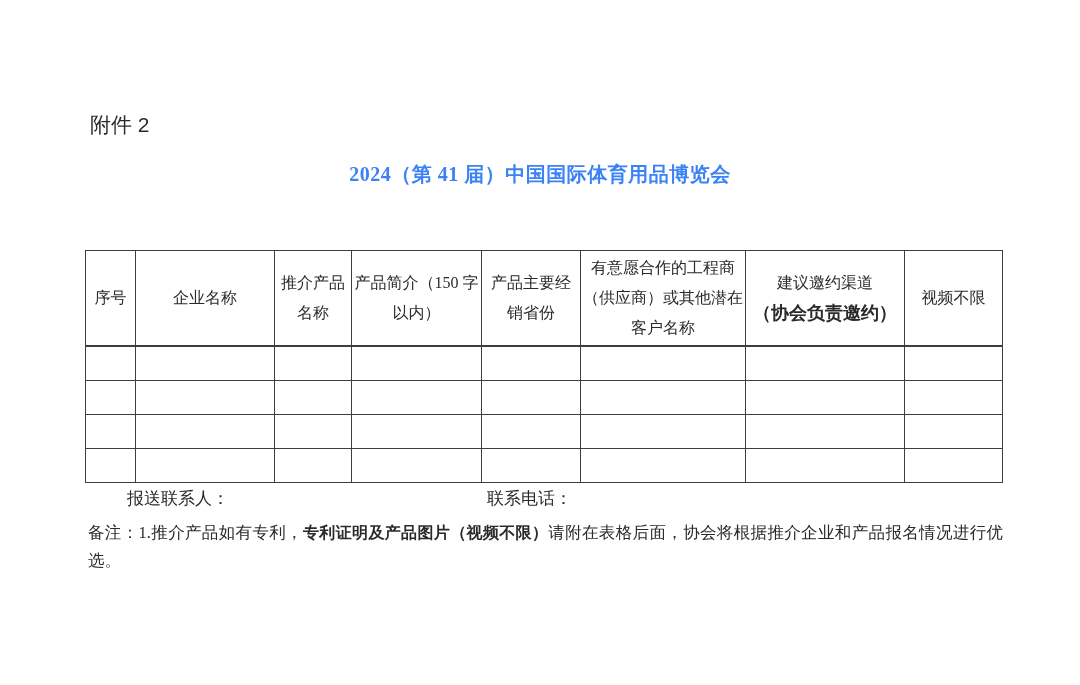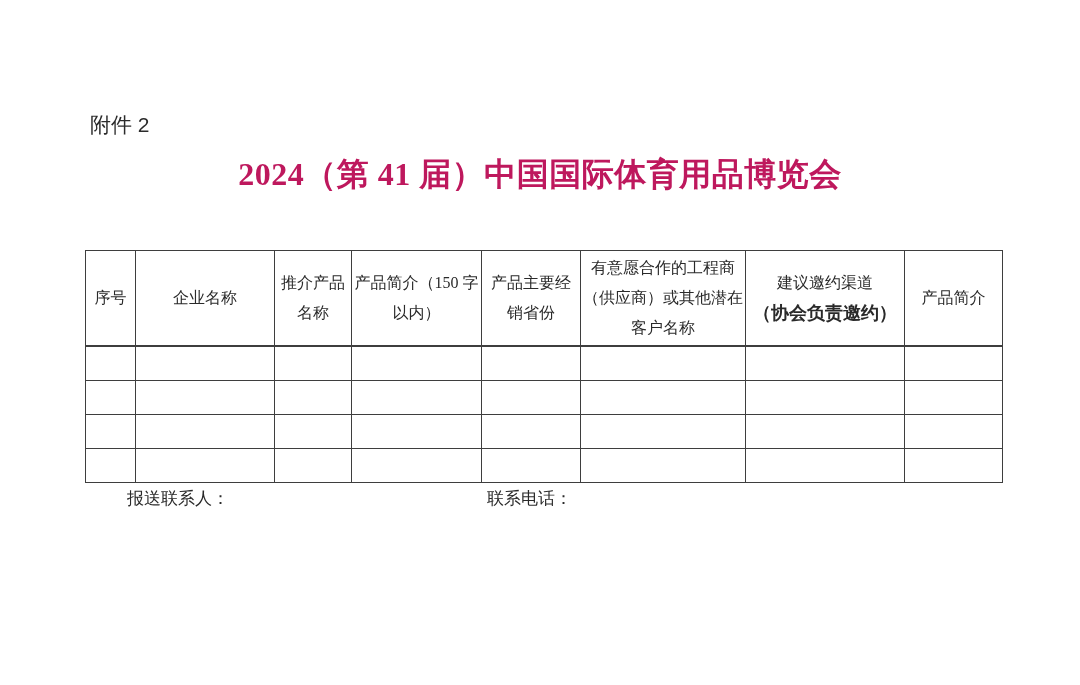--- a/index.html
+++ b/index.html
@@ -20,23 +20,23 @@
     font-size: 21px;
     color: #2b2b2b;
   }
 
   .doc-title {
     position: absolute;
     left: 0; top: 156px;
     width: 1080px;
     text-align: center;
     font-weight: bold;
-    font-size: 32px;
+    font-size: 20px;
     line-height: 37px;
-    color: #be185d;
+    color: #3b82f6;
     letter-spacing: 0.5px;
   }
 
   .table-wrap { position: absolute; left: 85px; top: 250px; }
   table.form-table {
     border-collapse: collapse;
     table-layout: fixed;
     width: 917px;
   }
   .form-table th, .form-table td {
@@ -115,21 +115,21 @@
           <th>序号</th>
           <th>企业名称</th>
           <th>推介产品名称</th>
           <th>产品简介（150 字以内）</th>
           <th>产品主要经销省份</th>
           <th>有意愿合作的工程商（供应商）或其他潜在客户名称</th>
           <th>
             <span>建议邀约渠道</span>
             <span class="bold-sub">（协会负责邀约）</span>
           </th>
-          <th>产品简介</th>
+          <th>视频不限</th>
         </tr>
       </thead>
       <tbody>
         <tr>
           <td></td>
             <td></td>
             <td></td>
             <td></td>
             <td></td>
             <td></td>
@@ -169,15 +169,16 @@
       </tbody>
     </table>
   </div>
 
   <div class="contact-line">
     <span class="submitter">报送联系人：</span>
     <span class="phone">联系电话：</span>
   </div>
 
   <div class="notes">
+    <p><span>备注：1.推介产品如有专利，</span><span class="seg-bold">专利证明及产品图片（视频不限）</span><span>请附在表格后面，协会将根据推介企业和产品报名情况进行优选。</span></p>
   </div>
 
 </div>
 
 </body></html>

